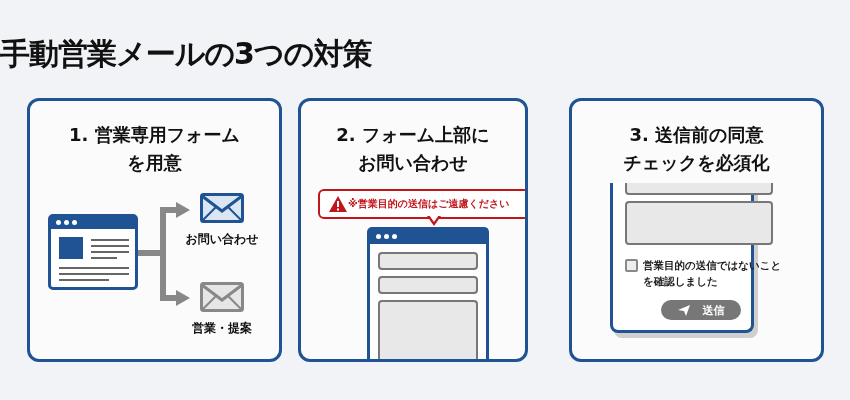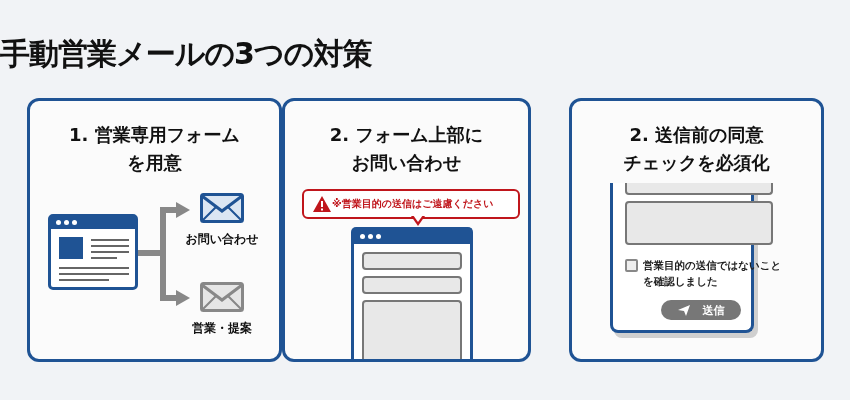--- a/index.html
+++ b/index.html
@@ -13,21 +13,21 @@
   .title {
     position: absolute; top: 34px; left: 0; width: 850px;
     font-size: 30px; font-weight: bold; letter-spacing: -1px;
   }
   .panel {
     position: absolute; top: 98px; height: 264px;
     background: #fbfbfb; border: 3px solid #1f5394; border-radius: 12px;
     overflow: hidden;
   }
   .p1 { left: 27px; width: 255px; }
-  .p2 { left: 282px; width: 249px; }
+  .p2 { left: 298px; width: 230px; }
   .p3 { left: 569px; width: 255px; }
   .ptitle {
     position: absolute; top: 20px; left: 0; width: 100%;
     text-align: center; font-size: 18px; font-weight: bold; line-height: 28px;
   }
   
   .browser {
     position: absolute; background: #fff; border: 3px solid #1f5394; border-radius: 5px;
   }
   .browser .bar {
@@ -149,21 +149,21 @@
         <div class="dot" style="left:22px; top:4px;"></div>
     </div>
     <div class="field" style="left:8px; top:22px; width:100px; height:18px;"></div>
     <div class="field" style="left:8px; top:46px; width:100px; height:18px;"></div>
     <div class="field" style="left:8px; top:70px; width:100px; height:80px; border-bottom:none; border-radius:4px 4px 0 0;"></div>
   </div>
 </div>
 
 <div class="panel p3">
   <div class="ptitle">
-    <div>2. 送信前の同意</div>
+    <div>3. 送信前の同意</div>
     <div>チェックを必須化</div>
   </div>
   <div class="form3">
     <div class="field" style="left:12px; top:0; width:148px; height:12px; border-top:none; border-radius:0 0 4px 4px;"></div>
     <div class="field" style="left:12px; top:18px; width:148px; height:44px;"></div>
     <div class="checkbox"></div>
     <div class="chk-label">営業目的の送信ではないことを確認しました</div>
     <div class="send-btn">
       <svg width="12" height="11" viewBox="0 0 12 11">
         <path d="M0 5 L12 0 L8 11 L6 6 Z" fill="#fff"></path>

